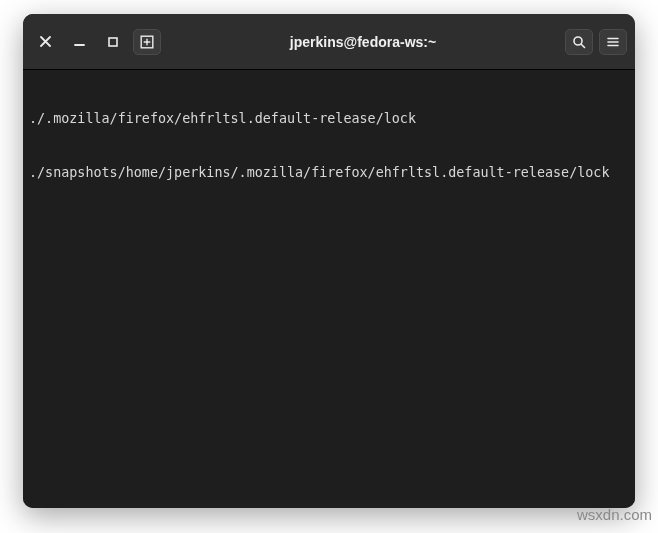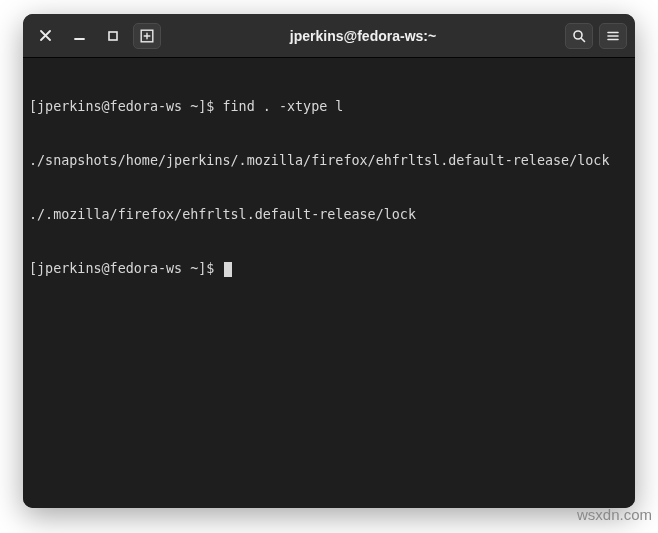--- a/index.html
+++ b/index.html
@@ -18,21 +18,21 @@
       width: 612px;
       height: 494px;
       background: #1e1e1e;
       border-radius: 10px;
       box-shadow: 0 8px 30px rgba(0,0,0,0.35);
       overflow: hidden;
       display: flex;
       flex-direction: column;
     }
     .titlebar {
-      height: 44px;
+      height: 56px;
       background: #2e2e2e;
       border-bottom: 1px solid #040404;
       display: flex;
       align-items: center;
       padding: 0 8px;
       gap: 6px;
     }
     .tb-left { display: flex; gap: 6px; align-items: center; }
     .tb-btn {
       width: 28px;
@@ -140,24 +140,19 @@
         <span>
           <svg width="14" height="14" viewBox="0 0 14 14">
             <path d="M2 3.5 L12 3.5 M2 7 L12 7 M2 10.5 L12 10.5" stroke="#eaeaea" stroke-width="1.6" stroke-linecap="round"></path>
           </svg>
         </span>
       </div>
     </div>
   </div>
 
   <div class="terminal">
-    <div class="term-line">[jperkins@fedora-ws ~]$ find . -xtype l</div>
+    <div class="term-line">./.mozilla/firefox/ehfrltsl.default-release/lock</div>
     <div class="term-line">./snapshots/home/jperkins/.mozilla/firefox/ehfrltsl.default-release/lock</div>
-    <div class="term-line">./.mozilla/firefox/ehfrltsl.default-release/lock</div>
-    <div class="prompt-line">
-      <span>[jperkins@fedora-ws ~]$ </span>
-      <span class="cursor"></span>
-    </div>
   </div>
 
 </div>
 
 <div class="watermark">wsxdn.com</div>
 
 </body></html>

